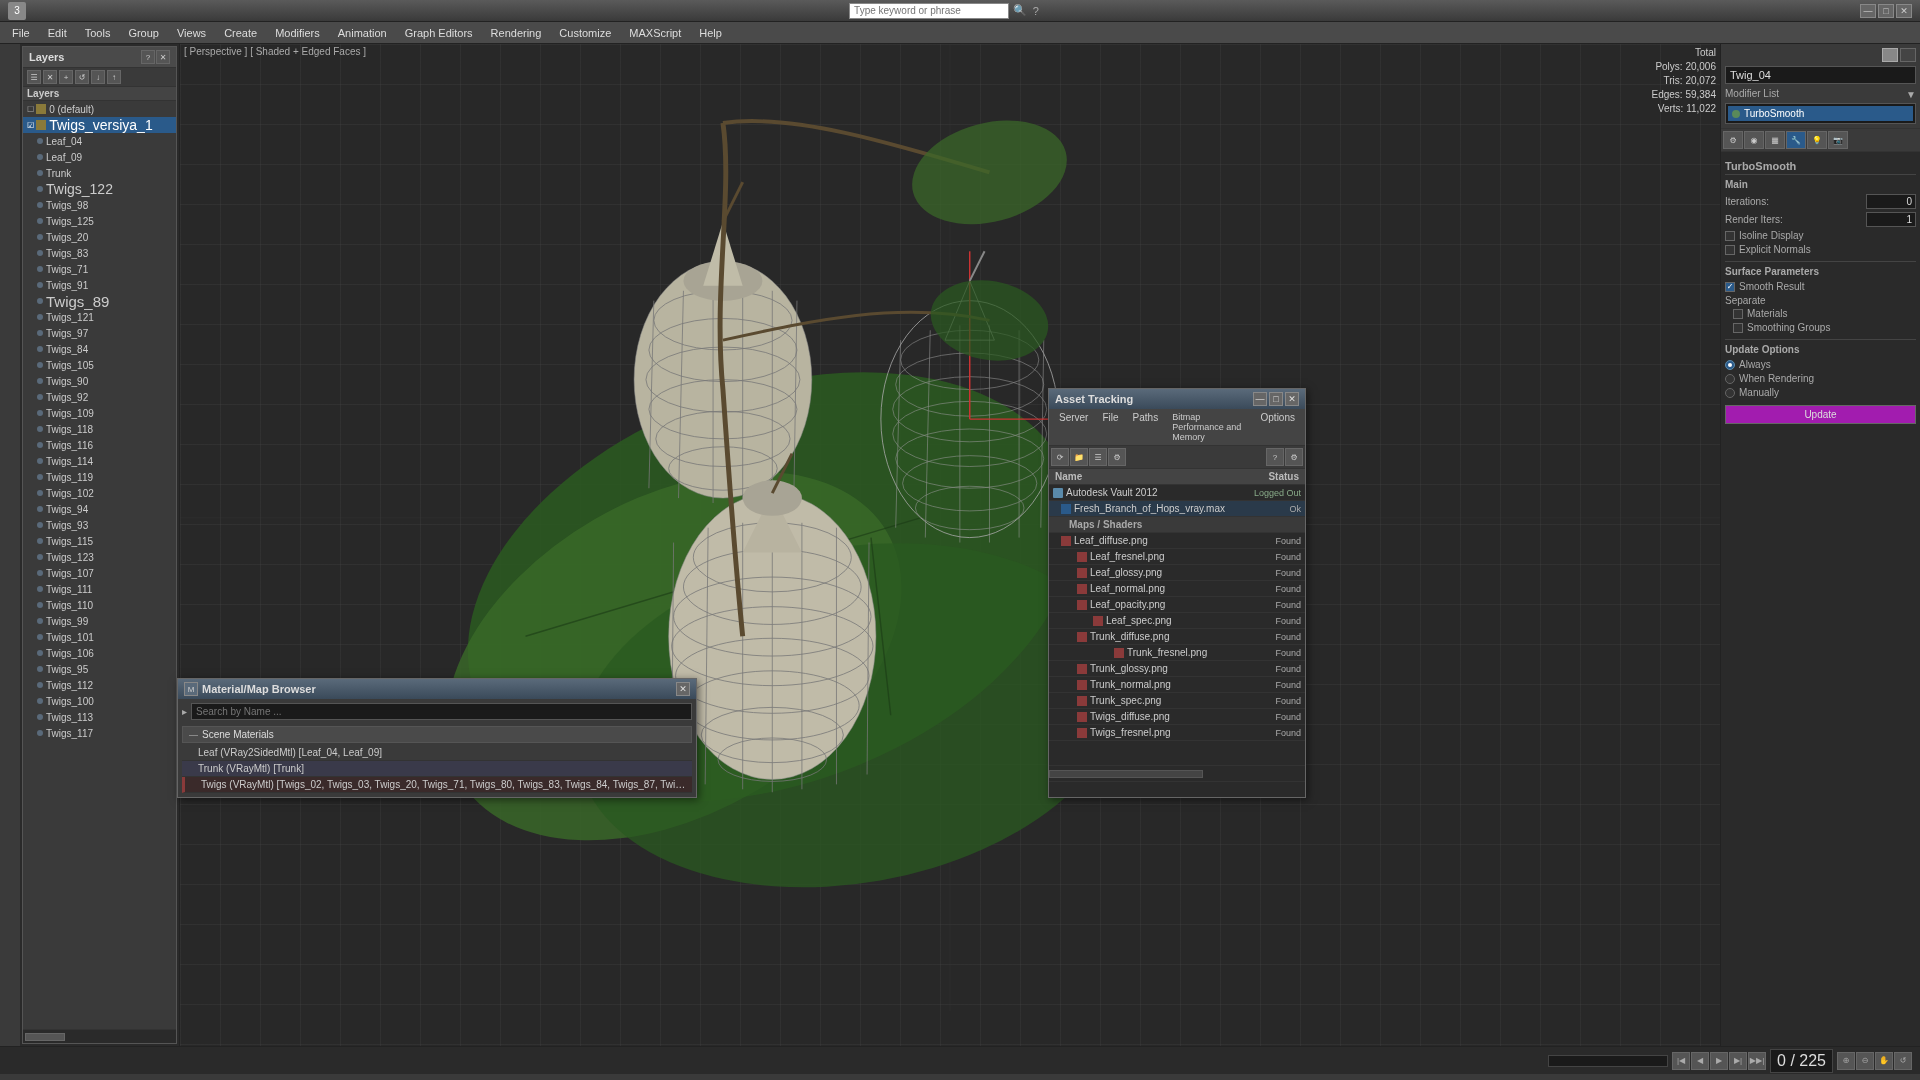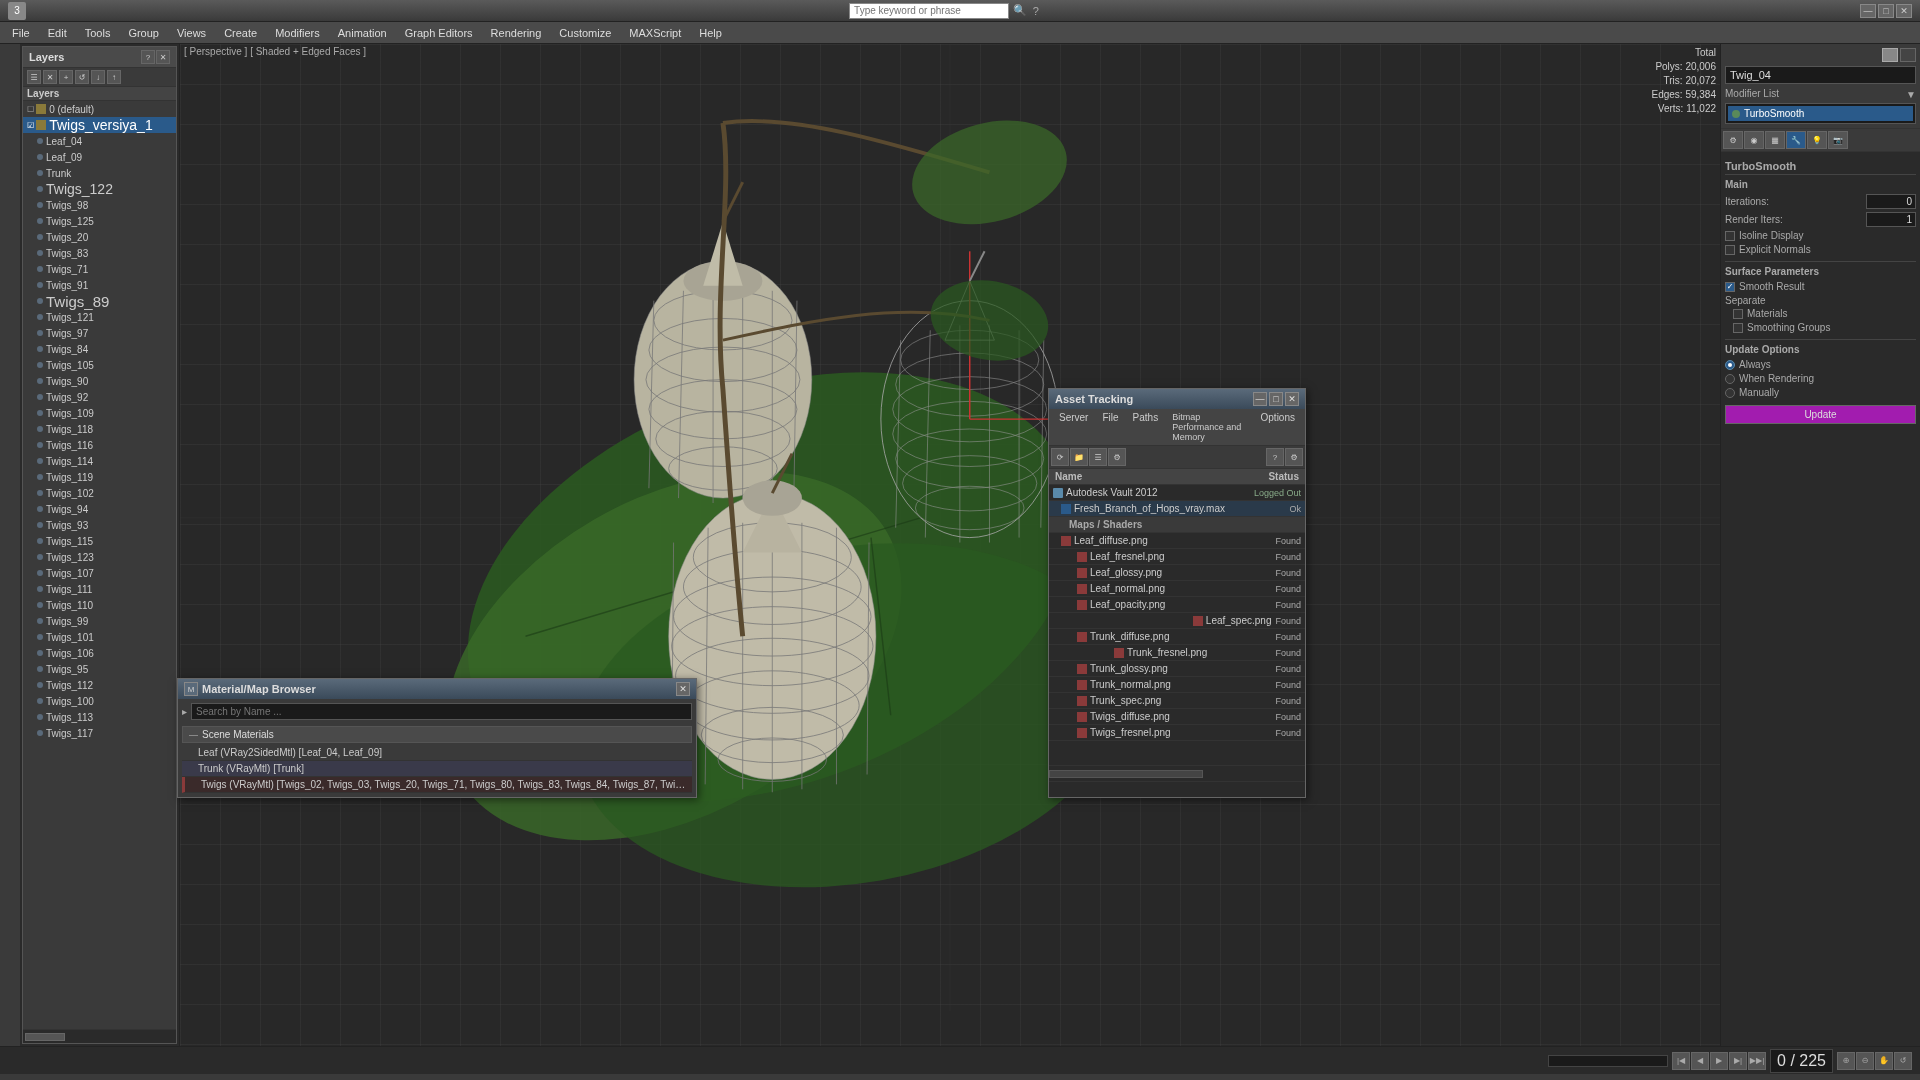--- a/index.html
+++ b/index.html
@@ -1169,21 +1169,21 @@
       </div>
       <span class="asset-status found">Found</span>
     </div>
     <div class="asset-row" style="padding-left:28px;">
       <div style="display:flex;align-items:center;">
         <span class="asset-icon map"></span>
         <span class="asset-name">Leaf_opacity.png</span>
       </div>
       <span class="asset-status found">Found</span>
     </div>
-    <div class="asset-row" style="padding-left:44px;justify-content:flex-end;">
+    <div class="asset-row" style="padding-left:44px;">
       <div style="display:flex;align-items:center;">
         <span class="asset-icon map"></span>
         <span class="asset-name">Leaf_spec.png</span>
       </div>
       <span class="asset-status found">Found</span>
     </div>
     <div class="asset-row" style="padding-left:28px;">
       <div style="display:flex;align-items:center;">
         <span class="asset-icon map"></span>
         <span class="asset-name">Trunk_diffuse.png</span>

